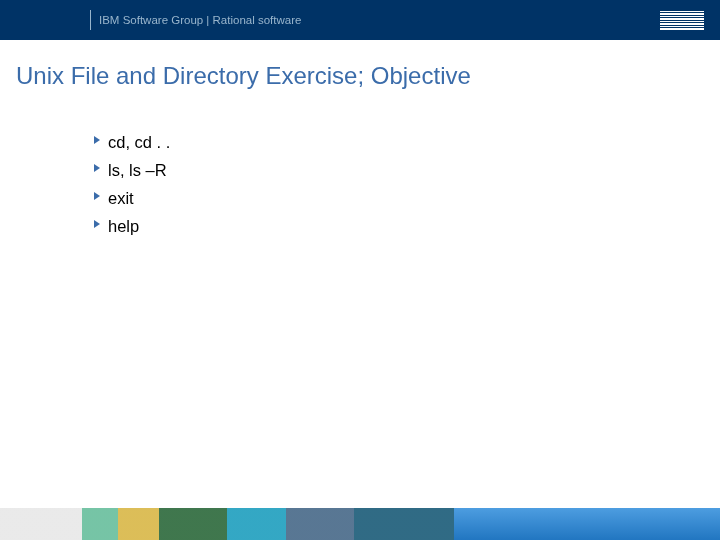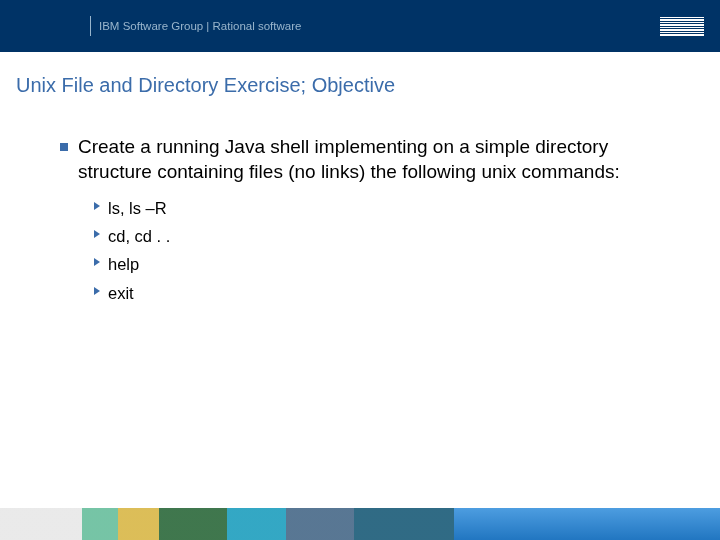--- a/index.html
+++ b/index.html
@@ -6,21 +6,21 @@
   body {
     width: 720px;
     height: 540px;
     font-family: Arial, Helvetica, sans-serif;
     background: #ffffff;
     position: relative;
     overflow: hidden;
   }
   .header {
     background: #003366;
-    height: 52px;
+    height: 40px;
     display: flex;
     align-items: center;
     padding: 0 16px 0 0;
     position: relative;
   }
   .header-left {
     display: flex;
     align-items: center;
     height: 100%;
   }
@@ -44,21 +44,21 @@
   .ibm-logo .stripe {
     width: 44px;
     height: 1.5px;
     background: #ffffff;
   }
   .content {
     padding: 22px 16px 0 16px;
   }
   .title {
     color: #3b6caa;
-    font-size: 20px;
+    font-size: 24px;
     font-weight: normal;
     margin-bottom: 38px;
   }
   .main-bullet {
     margin-left: 62px;
     margin-right: 40px;
     position: relative;
     color: #000000;
     font-size: 19px;
     line-height: 1.3;
@@ -138,26 +138,25 @@
     <div class="stripe"></div>
       <div class="stripe"></div>
       <div class="stripe"></div>
       <div class="stripe"></div>
   </div>
 </div>
 
 <div class="content">
   <h1 class="title">Unix File and Directory Exercise; Objective</h1>
 
-  <div class="main-bullet">Create a running Java shell implementing on a simple directory structure containing files (no links) the following unix commands:</div>
 
   <div class="sub-list">
+    <div class="sub-item">cd, cd . .</div>
     <div class="sub-item">ls, ls –R</div>
-    <div class="sub-item">cd, cd . .</div>
+    <div class="sub-item">exit</div>
     <div class="sub-item">help</div>
-    <div class="sub-item">exit</div>
   </div>
 </div>
 
 <div class="footer">
   <div class="footer-left"></div>
   <div class="footer-right"></div>
 </div>
 
 </body></html>

